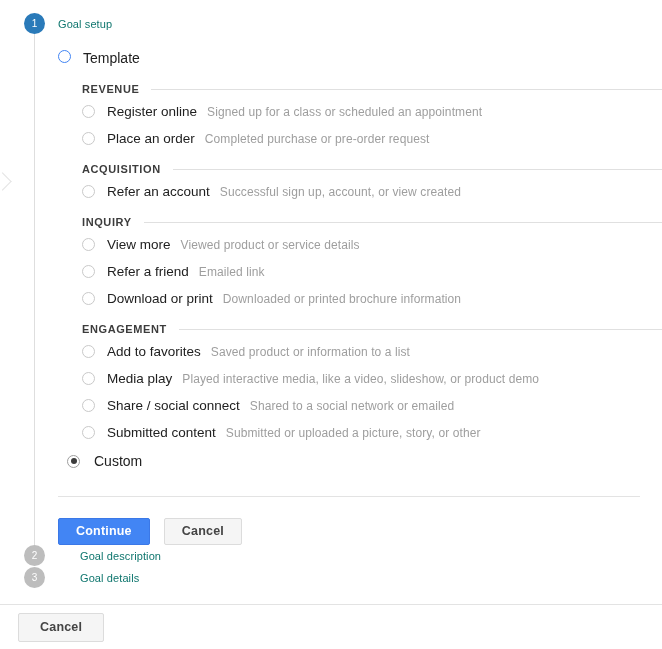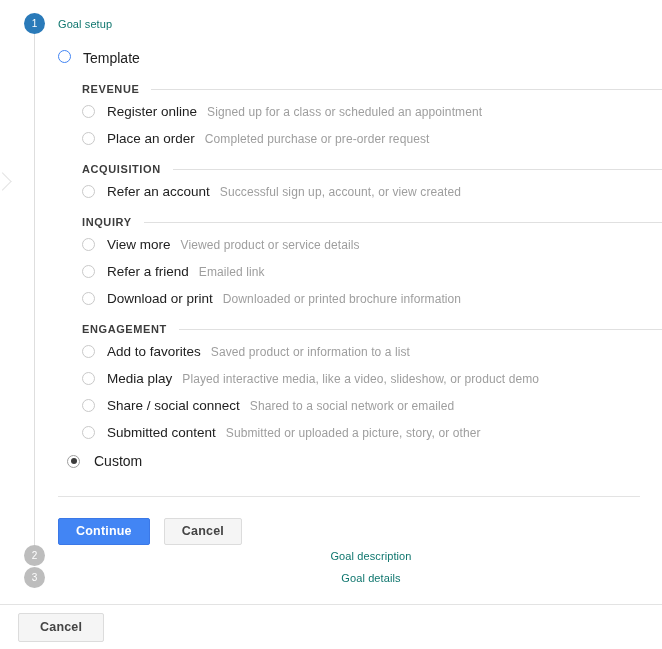--- a/index.html
+++ b/index.html
@@ -222,21 +222,20 @@
     margin-left: 14px;
   }
 
   
   #step2, #step3 { height: 22px; }
   #step2 .badge { top: 0px; }
   #step3 .badge { top: 0px; }
   #step2-title, #step3-title {
     margin-left: 80px;
     line-height: 22px;
-    text-align: center;
   }
   #steps-tail { position: relative; margin-top: 0; }
 
   
   .footer-rule {
     position: absolute;
     left: 0;
     right: 0;
     top: 604px;
     height: 1px;

